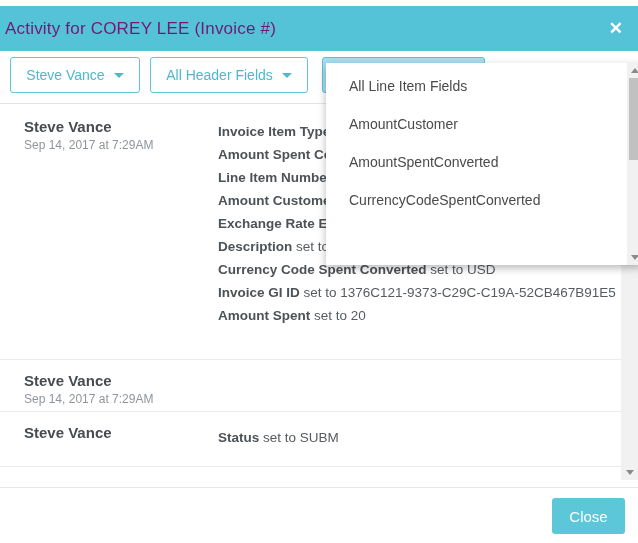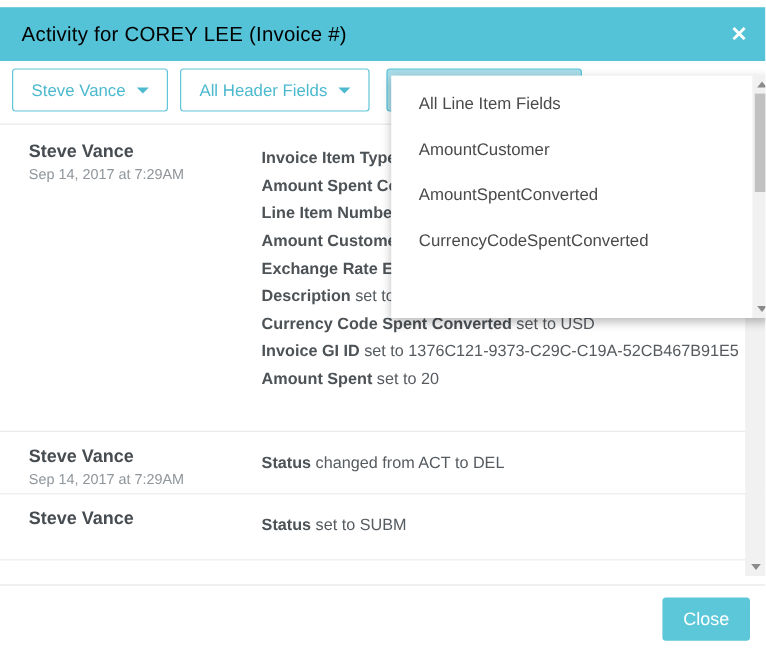--- a/index.html
+++ b/index.html
@@ -1,21 +1,21 @@
 <!DOCTYPE html>
 <html><head>
 <meta charset="utf-8">
 <style>
   * { margin:0; padding:0; box-sizing:border-box; }
   html,body { width:638px; height:543px; background:#fff; font-family:"Liberation Sans", sans-serif; }
   .modal { position:relative; width:638px; height:543px; background:#fff; overflow:hidden; }
 
   
   .modal-header { position:absolute; left:0; top:6px; width:638px; height:45px; background:#55c3d7; display:flex; align-items:center; }
-  .modal-title { color:#000000; font-size:17px; margin-left:18px; letter-spacing:.2px; }
+  .modal-title { color:#701a75; font-size:17px; margin-left:5px; letter-spacing:.2px; }
   .close-x { position:absolute; right:15px; top:0; height:45px; display:flex; align-items:center; color:#fff; font-size:17px; font-weight:600; cursor:pointer; }
 
   
   .toolbar { position:absolute; left:0; top:51px; width:638px; height:53px; background:#fff; border-bottom:1px solid #e4e4e4; }
   .dd-btn { position:absolute; top:6px; height:36px; background:#fff; border:1px solid #62c6d8; border-radius:3px; color:#4cb9ce; font-size:14px; display:flex; align-items:center; justify-content:center; gap:9px; cursor:pointer; }
   .dd-btn .caret { width:0; height:0; border-left:5px solid transparent; border-right:5px solid transparent; border-top:5px solid #4cb9ce; }
   .dd-btn-user { left:10px; width:130px; }
   .dd-btn-header { left:150px; width:158px; }
   .dd-btn-open { left:322px; width:163px; background:#a9dde9; border-color:#56c3d8; }
 
@@ -90,23 +90,20 @@
         <div class="change-line"><b>Invoice GI ID</b><span> set to 1376C121-9373-C29C-C19A-52CB467B91E5</span></div>
         <div class="change-line"><b>Amount Spent</b><span> set to 20</span></div>
       </div>
     </div>
 
     <div class="entry entry-2">
       <div class="who">
         <div class="name">Steve Vance</div>
         <div class="ts">Sep 14, 2017 at 7:29AM</div>
       </div>
-      <div class="changes">
-        <div class="change-line"><b>Status</b><span> changed from ACT to DEL</span></div>
-      </div>
     </div>
 
     <div class="entry entry-3">
       <div class="who">
         <div class="name">Steve Vance</div>
       </div>
       <div class="changes">
         <div class="change-line"><b>Status</b><span> set to SUBM</span></div>
       </div>
     </div>

